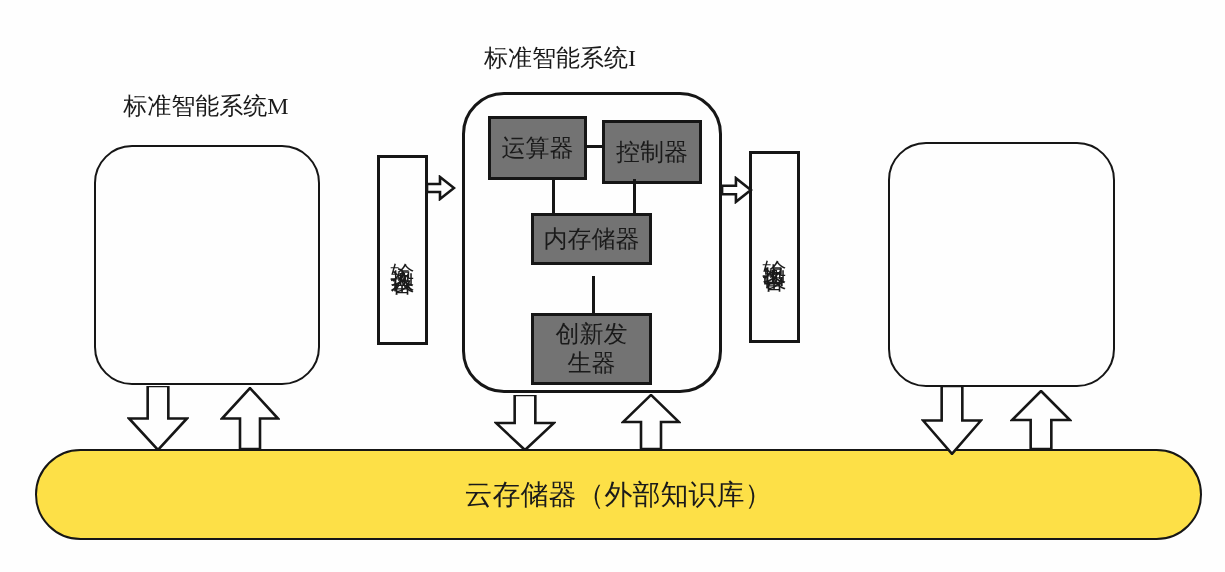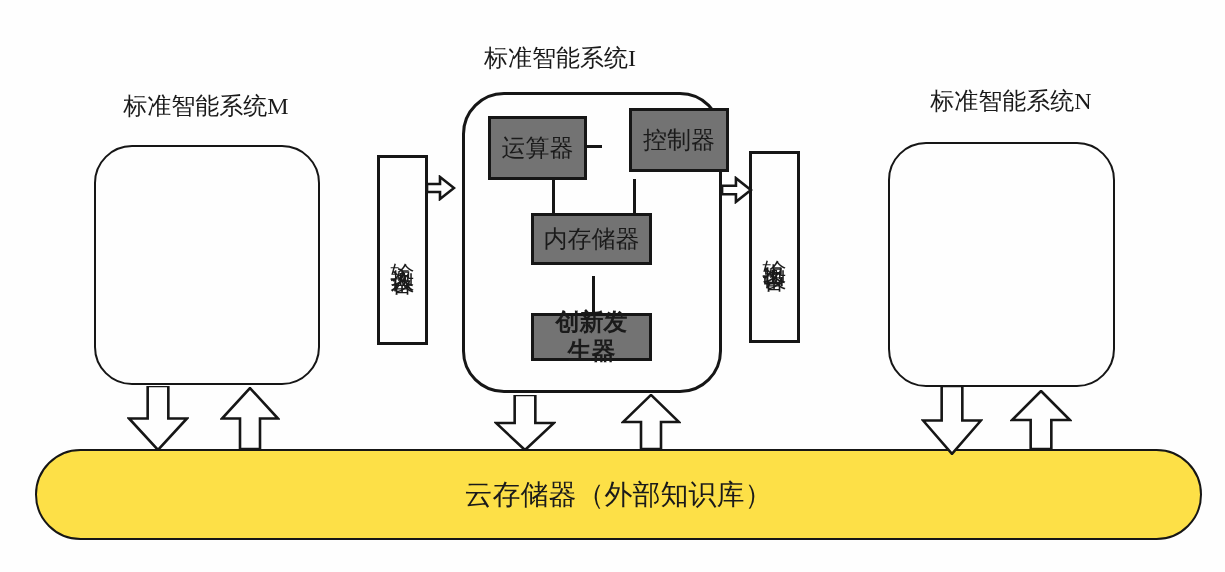--- a/index.html
+++ b/index.html
@@ -78,38 +78,37 @@
     font-size:28px;
   }
 </style>
 </head>
 <body>
 
 <div id="canvas">
 
   <div class="lbl" style="left:106px;top:93px;width:200px;">标准智能系统M</div>
   <div class="lbl" style="left:460px;top:45px;width:200px;">标准智能系统I</div>
-  <div class="lbl" style="left:911px;top:88px;width:200px;">标准智能系统N</div>
 
   <div class="node" style="left:94px;top:145px;width:226px;height:240px;"></div>
 
   <div class="node" style="left:888px;top:142px;width:227px;height:245px;"></div>
 
   <div class="node center" style="left:462px;top:92px;width:260px;height:301px;"></div>
 
   <div class="box" style="left:488px;top:116px;width:99px;height:64px;">
     <span>运算器</span>
   </div>
-  <div class="box" style="left:602px;top:108px;width:100px;height:64px;margin-left:27px;">
+  <div class="box" style="left:602px;top:120px;width:100px;height:64px;">
     <span>控制器</span>
   </div>
   <div class="box" style="left:531px;top:213px;width:121px;height:52px;">
     <span>内存储器</span>
   </div>
-  <div class="box" style="left:531px;top:313px;width:121px;height:48px;font-weight:bold;">
+  <div class="box" style="left:531px;top:313px;width:121px;height:72px;">
     <span class="wrap2">创新发生器</span>
   </div>
 
   <div class="conn" style="left:587px;top:145px;width:15px;height:3px;"></div>
   <div class="conn" style="left:552px;top:179px;width:3px;height:35px;"></div>
   <div class="conn" style="left:633px;top:179px;width:3px;height:35px;"></div>
   <div class="conn" style="left:592px;top:276px;width:3px;height:38px;"></div>
 
   <div class="vbox" style="left:377px;top:155px;width:51px;height:190px;">
     <span>输入设备</span>

